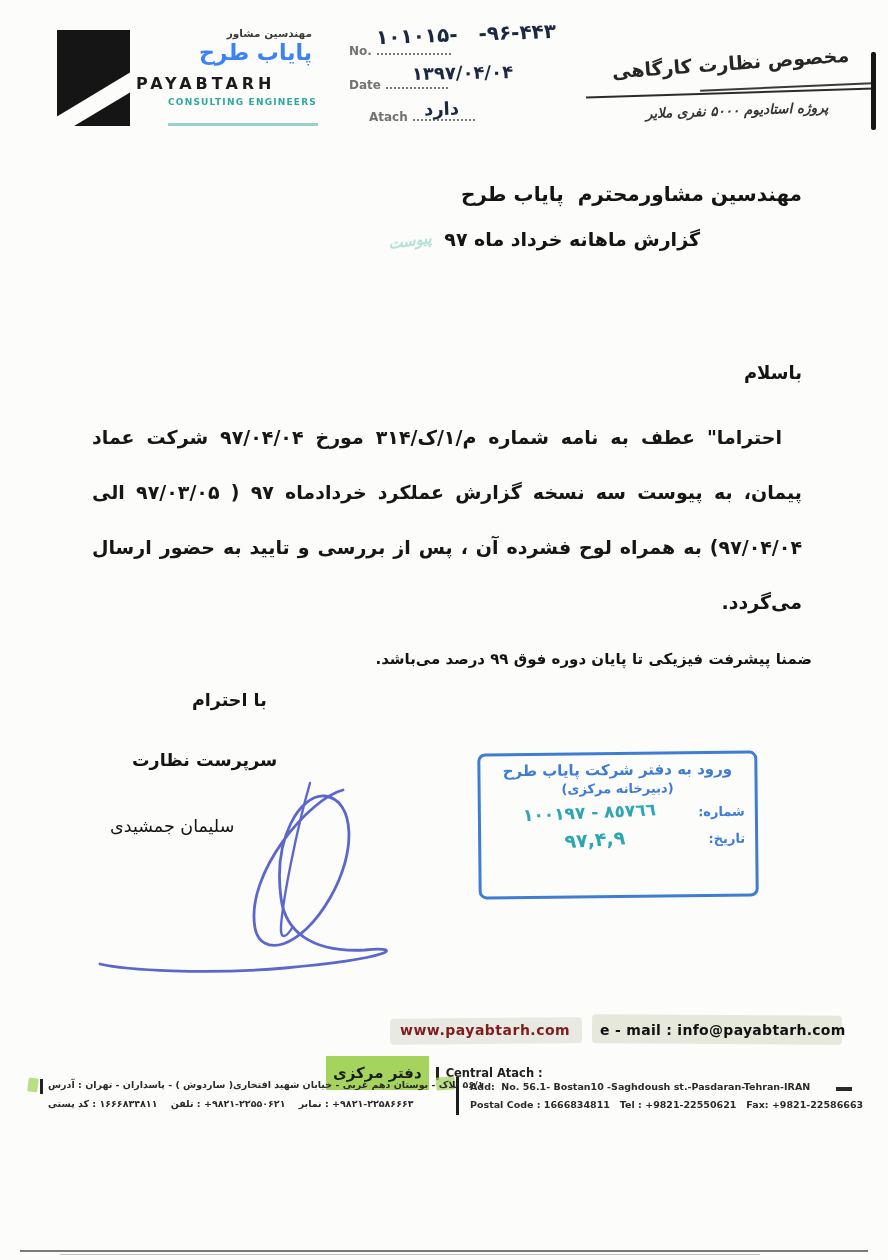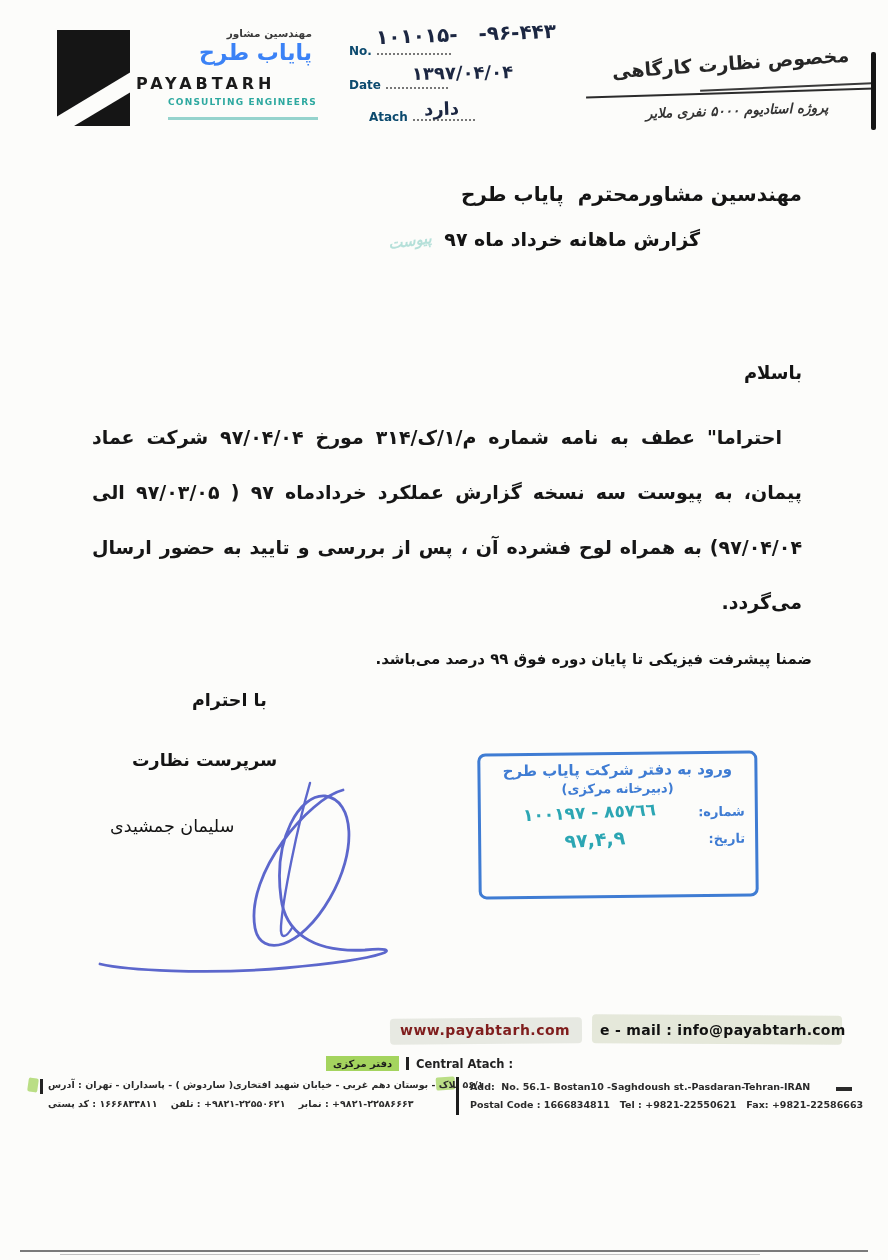--- a/index.html
+++ b/index.html
@@ -13,24 +13,24 @@
   }
   .abs{position:absolute;}
   .nowrap{white-space:nowrap;}
 
   
   .logo-mark{left:57px;top:30px;width:73px;height:96px;background:#151515;overflow:hidden;}
   .logo-wedge{position:absolute;left:-22px;bottom:14px;width:120px;height:17px;background:#fcfcfa;transform:rotate(-31deg);}
   .logo-fa-tagline{left:150px;top:27px;width:162px;text-align:right;font-size:10.5px;font-weight:700;color:#3a3a3a;direction:rtl;}
   .logo-fa-name{left:150px;top:40px;width:162px;text-align:right;font-size:22px;font-weight:700;color:#3b82f6;direction:rtl;}
   .logo-en-name{left:136px;top:74px;width:180px;font-size:16px;font-weight:700;letter-spacing:4px;color:#1b1b1b;}
-  .logo-en-tagline{left:168px;top:97px;width:150px;font-size:9px;font-weight:700;letter-spacing:1.2px;color:#2ea9a0;border-bottom:3px solid rgba(46,169,160,.5);padding-bottom:10px;}
+  .logo-en-tagline{left:168px;top:97px;width:150px;font-size:9px;font-weight:700;letter-spacing:1.2px;color:#2ea9a0;border-bottom:3px solid rgba(46,169,160,.5);padding-bottom:16px;}
 
   
-  .ref-label{font-size:12px;font-weight:700;color:#0c4a6e;}
+  .ref-label{font-size:12px;font-weight:700;color:#737373;}
   .leader{display:inline-block;border-bottom:2px dotted #777;height:9px;}
   .hand{color:#1c2742;font-weight:700;direction:ltr;}
   .ref-no-label{left:349px;top:40px;}
   .ref-no-value{left:376px;top:22px;font-size:20px;transform:rotate(-2deg);letter-spacing:1px;}
   .ref-date-label{left:349px;top:74px;}
   .ref-date-value{left:412px;top:62px;font-size:18px;transform:rotate(-1deg);letter-spacing:1px;}
   .ref-atach-label{left:349px;top:106px;margin-left:20px;}
   .ref-atach-value{left:424px;top:98px;font-size:18px;direction:rtl;transform:rotate(-2deg);}
 
   
@@ -67,21 +67,21 @@
 
   
   .hl{border-radius:4px;}
   .hl-web{left:390px;top:1018px;width:192px;height:26px;background:rgba(160,170,140,.22);transform:rotate(-.5deg);}
   .hl-mail{left:592px;top:1015px;width:250px;height:29px;background:rgba(168,180,138,.28);transform:rotate(.4deg);}
   .footer-web{left:400px;top:1022px;font-size:14px;font-weight:700;color:#7f1d1d;letter-spacing:.5px;}
   .footer-mail{left:600px;top:1022px;font-size:14px;font-weight:700;color:#111;letter-spacing:.3px;}
 
   
   .office-header{left:326px;top:1056px;display:flex;align-items:center;gap:7px;}
-  .office-fa-header{font-size:10px;font-weight:700;color:#1c1c1c;background:#a4d45e;padding:2px 7px;direction:rtl;}
+  .office-fa-header{font-size:15px;font-weight:700;color:#1c1c1c;background:#a4d45e;padding:8px 7px;direction:rtl;}
   .office-divider-sm{width:3px;height:13px;background:#222;}
   .office-en-header{font-size:11.5px;font-weight:700;color:#222;}
   .addr{font-size:9.5px;font-weight:600;color:#2a2a2a;}
   .fa-addr1{left:48px;top:1079px;width:402px;direction:ltr;}
   .fa-addr2{left:48px;top:1098px;width:402px;direction:ltr;}
   .en-addr1{left:470px;top:1081px;width:380px;}
   .en-addr2{left:470px;top:1099px;width:432px;}
   .addr-bar-sm{left:40px;top:1079px;width:2.5px;height:15px;background:#222;}
   .addr-bar-big{left:456px;top:1077px;width:3px;height:38px;background:#1c1c1c;}
   .green-blob{background:#a4d45e;opacity:.75;border-radius:2px;}

